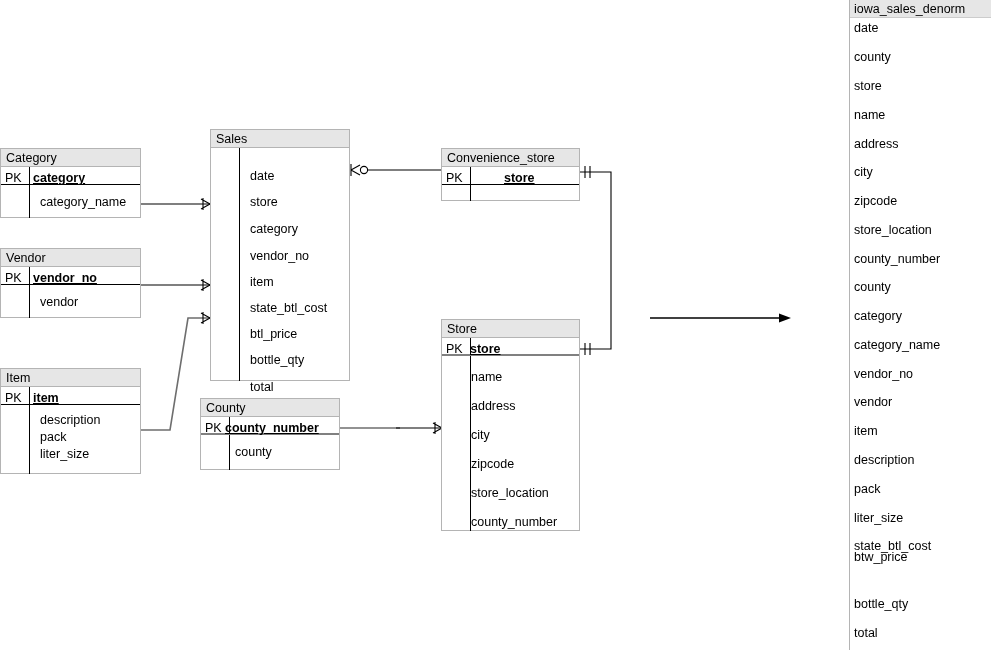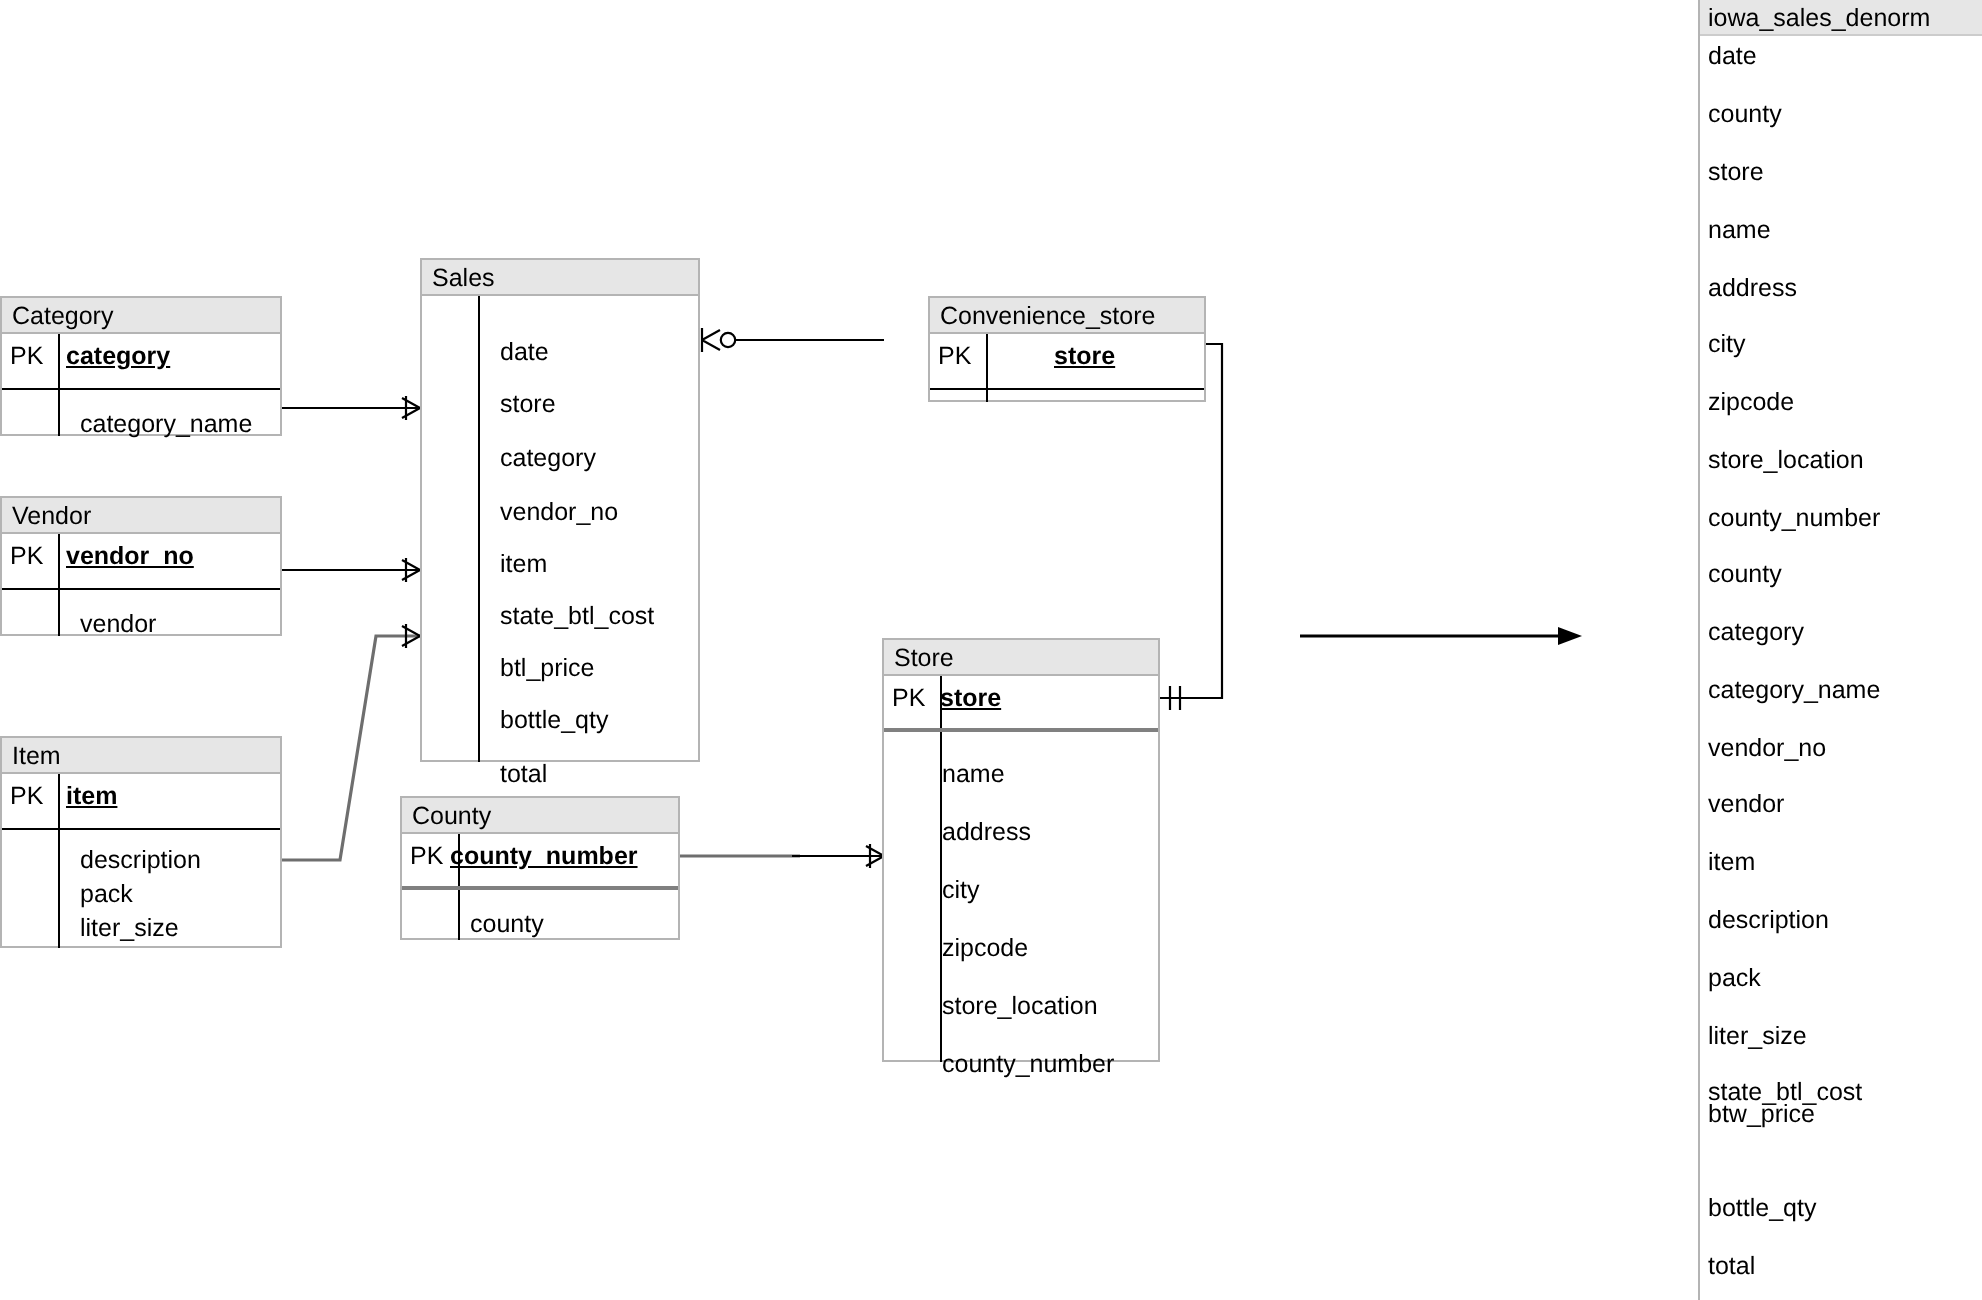--- a/index.html
+++ b/index.html
@@ -53,21 +53,21 @@
     content: "";
     position: absolute;
     left: 28px;
     top: 0;
     bottom: 0;
     width: 1px;
     background: #000000;
   }
   .pk-row {
     position: relative;
-    height: 28px;
+    height: 18px;
     line-height: 22px;
     border-bottom: 1px solid #000000;
     box-sizing: border-box;
     white-space: nowrap;
   }
   .pk-row.thick {
     border-bottom: 2px solid #808080;
   }
   .pk-label {
     position: absolute;
@@ -246,21 +246,21 @@
       <div class="pk-row thick">
         <span class="pk-label">PK</span>
         <span class="pk-name" style="left:24px;">county_number</span>
       </div>
       <div class="attr-list">
         <div class="attr" style="left:34px; top:9px;">county</div>
       </div>
     </div>
   </div>
 
-  <div class="entity" style="left:464px; top:148px; width:139px; height:53px;">
+  <div class="entity" style="left:441px; top:148px; width:139px; height:53px;">
     <div class="entity-title">Convenience_store</div>
     <div class="entity-body" style="height:34px;">
       <div class="pk-row">
         <span class="pk-label">PK</span>
         <span class="pk-name" style="left:62px;">store</span>
       </div>
     </div>
   </div>
 
   <div class="entity" style="left:441px; top:319px; width:139px; height:212px;">

